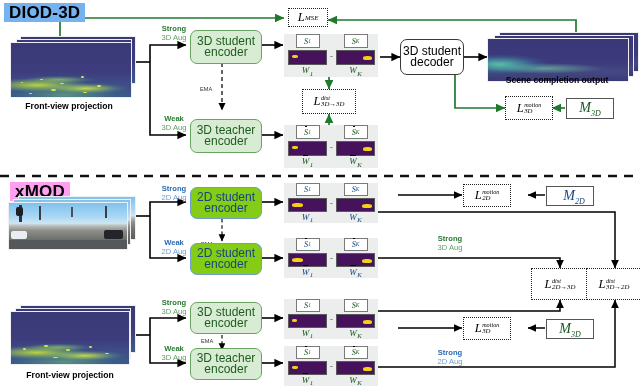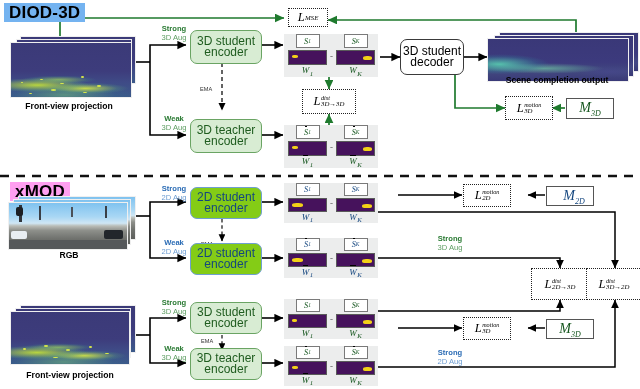--- a/index.html
+++ b/index.html
@@ -316,21 +316,20 @@
       <div style="position:absolute;left:10px;top:2px;width:3px;height:17px;background:#30343a;"></div>
       <div style="position:absolute;left:7px;top:4px;width:7px;height:9px;background:#1c1f24;border-radius:2px;"></div>
       <div style="position:absolute;left:30px;top:3px;width:2px;height:14px;background:#3a3f46;"></div>
       <div style="position:absolute;left:62px;top:4px;width:1.6px;height:10px;background:#4a5058;"></div>
       <div style="position:absolute;left:96px;top:3px;width:2px;height:12px;background:#3a3f46;"></div>
       <div style="position:absolute;left:2px;top:28px;width:16px;height:8px;background:#e9eef2;border-radius:2px;"></div>
       <div style="position:absolute;left:95px;top:27px;width:19px;height:9px;background:#22262b;border-radius:2px;"></div>
       <div style="position:absolute;left:0;top:37px;width:118px;height:9px;background:#55585a;"></div>
     </div>
   </div>
-  <div class="abs imlabel" style="left:6px;top:250px;width:126px;">RGB</div>
 
   <div class="stackwrap" style="left:10px;top:305px;width:128px;height:62px;">
     <div class="sheet lidar" style="left:10px;top:0px;width:114px;height:46px;"></div>
     <div class="sheet lidar" style="left:5px;top:3px;width:114px;height:48px;"></div>
     <div class="sheet lidar" style="left:0px;top:6px;width:118px;height:52px;">
       <div class="speck" style="left:10%;top:70%;width:3px;height:1.5px;"></div>
       <div class="speck" style="left:28%;top:64%;width:4px;height:1.5px;"></div>
       <div class="speck" style="left:47%;top:72%;width:4px;height:1.5px;"></div>
       <div class="speck" style="left:66%;top:66%;width:3px;height:1.5px;"></div>
       <div class="speck" style="left:80%;top:78%;width:4px;height:1.5px;"></div>

